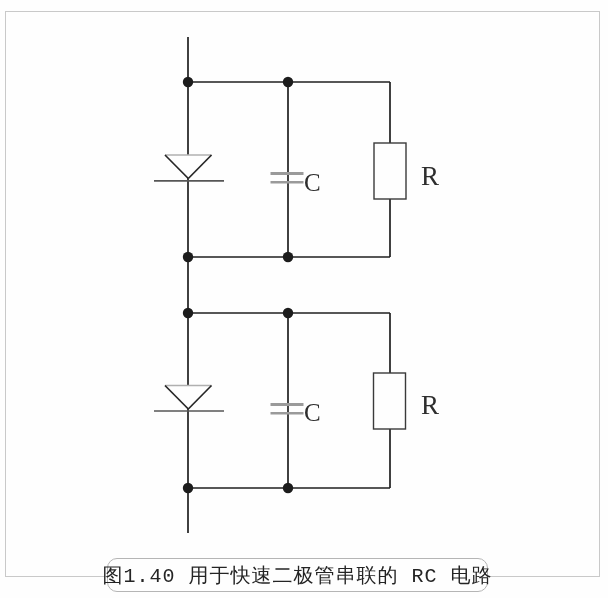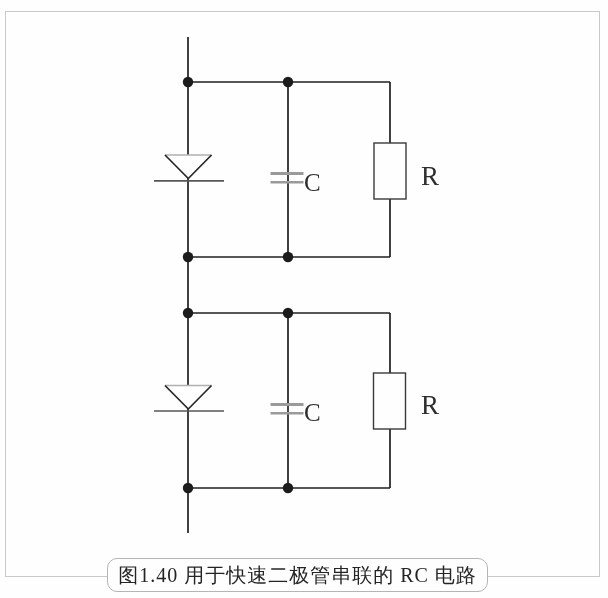--- a/index.html
+++ b/index.html
@@ -57,21 +57,21 @@
     display: flex;
     align-items: center;
     justify-content: center;
     z-index: 3;
   }
   .caption-text {
     font-size: 20px;
     color: #242424;
     letter-spacing: 1px;
     white-space: nowrap;
-    font-family: Liberation Serif, serif;
+    font-family: Liberation Mono, monospace;
   }
 </style>
 </head>
 <body>
 
 <div class="canvas">
 
   <div class="frame"></div>
 
   <svg class="circuit-svg" viewBox="0 0 608 598" xmlns="http://www.w3.org/2000/svg">

